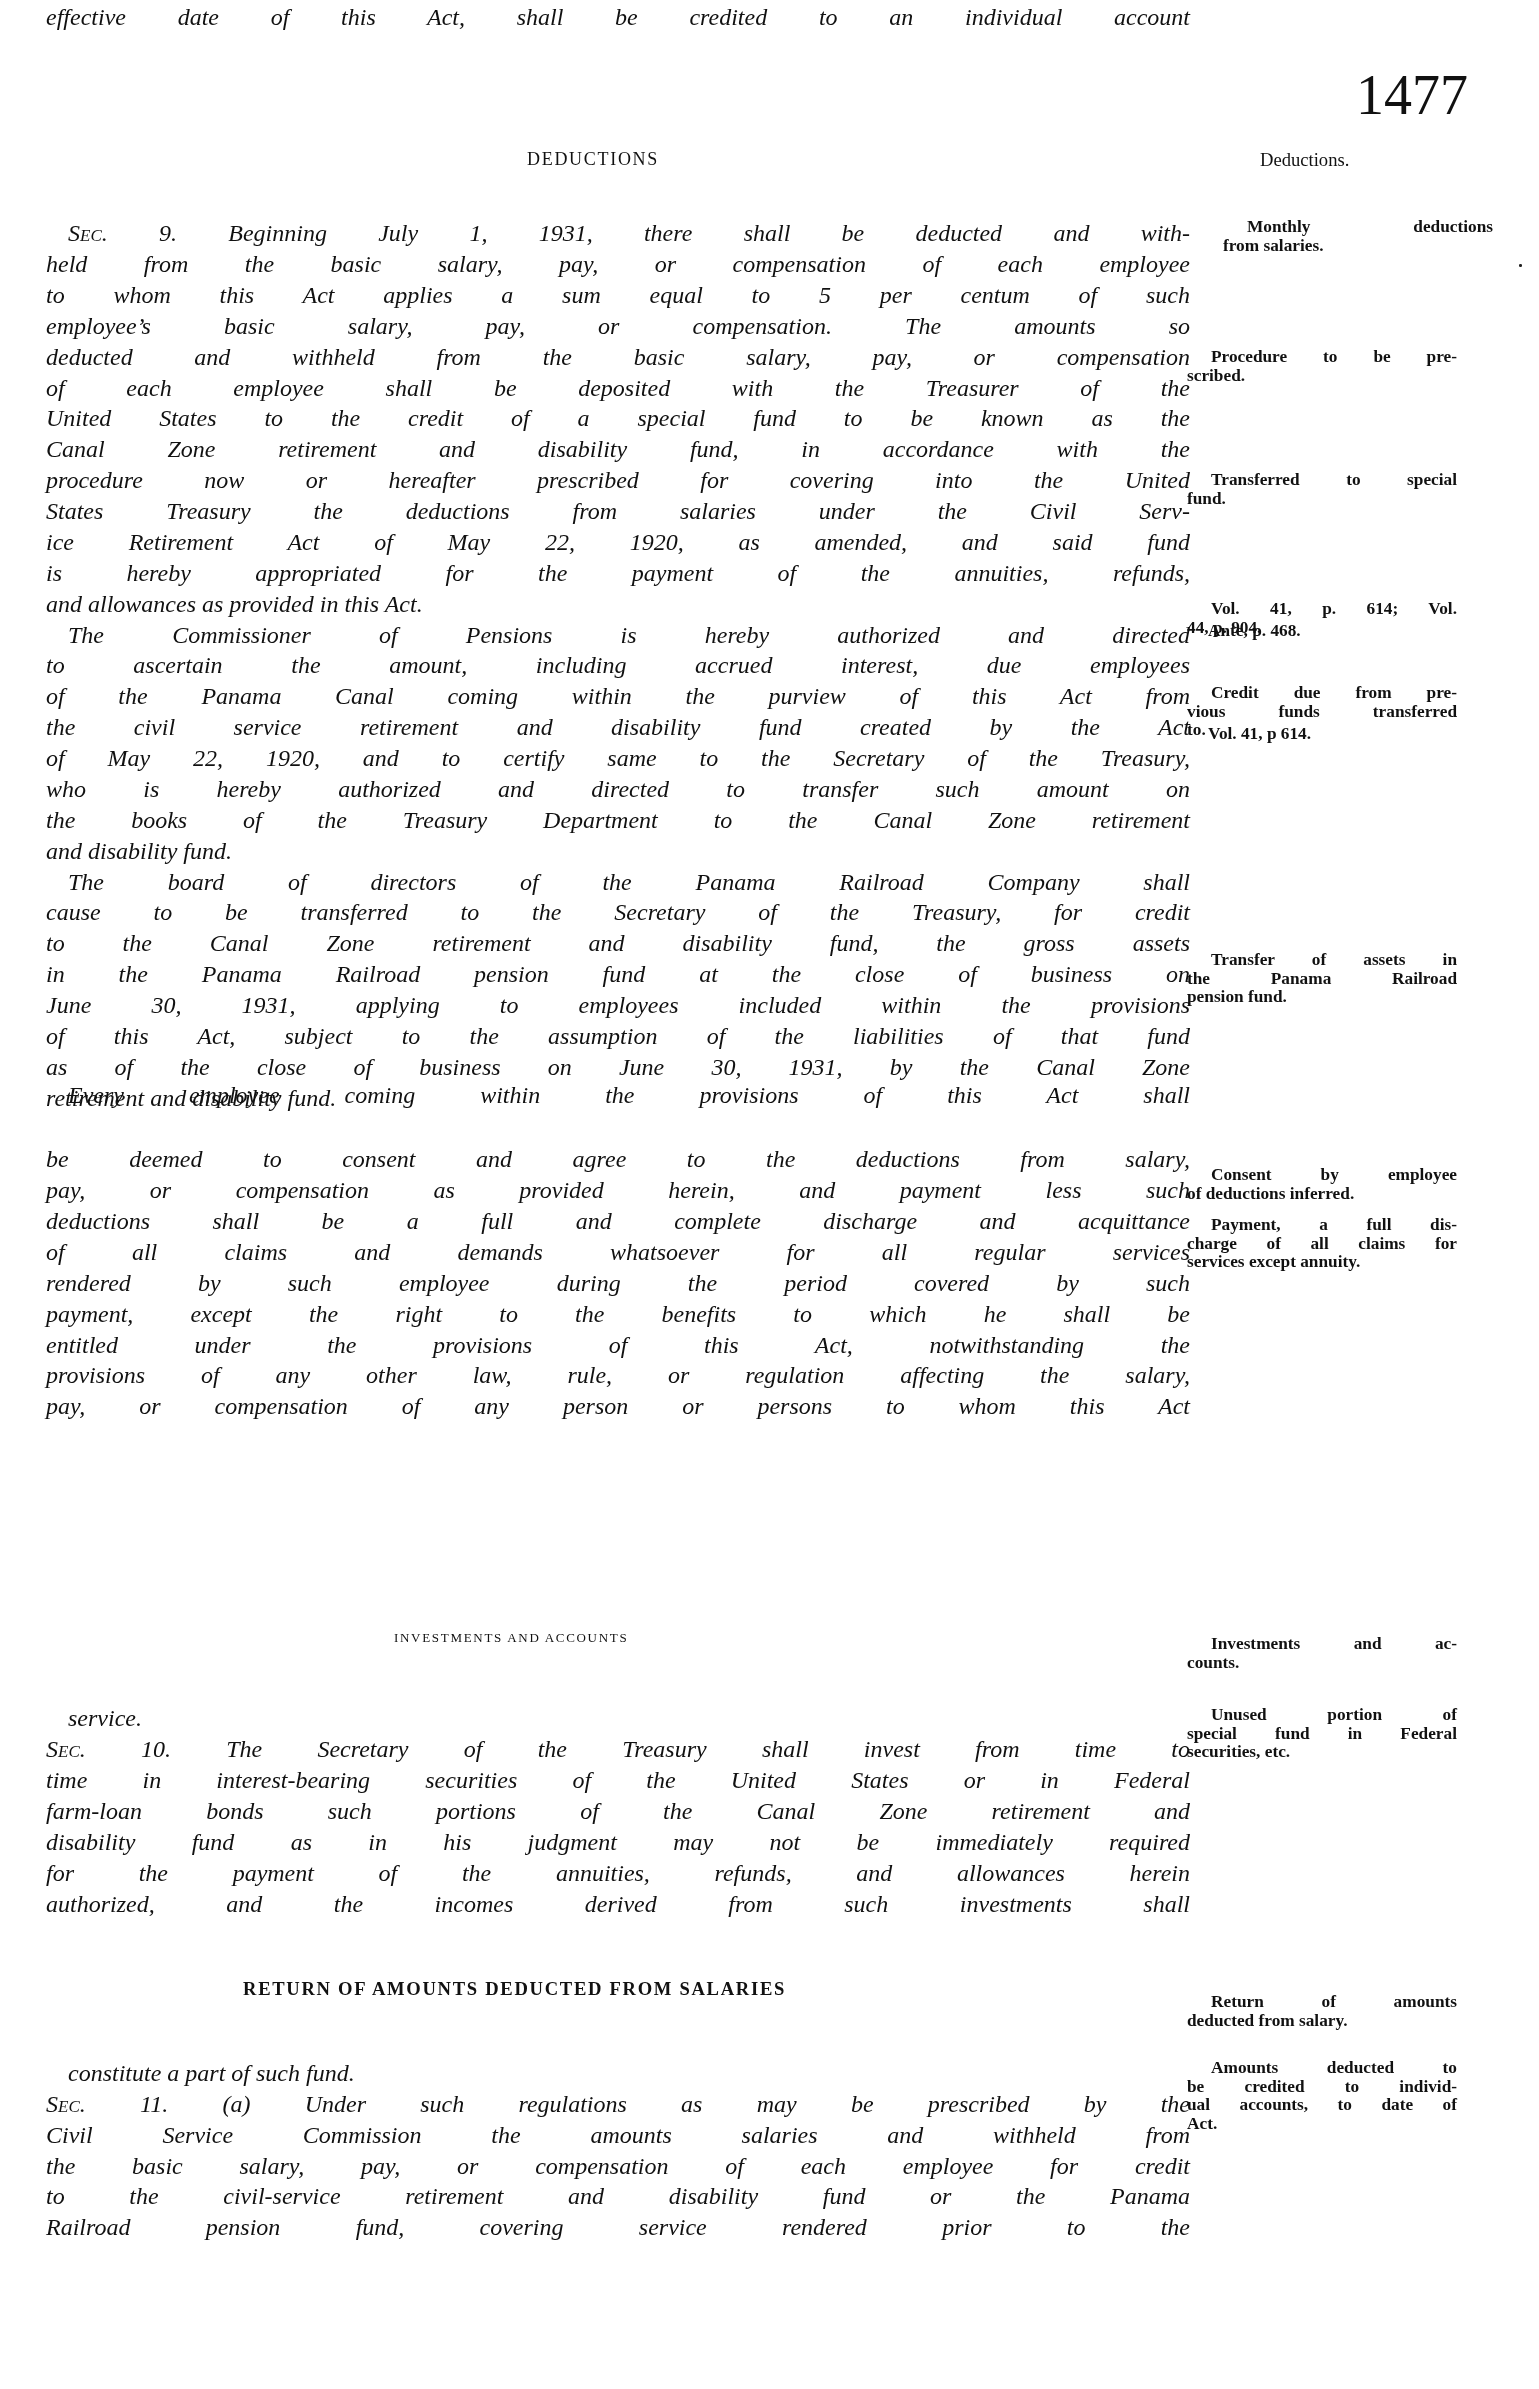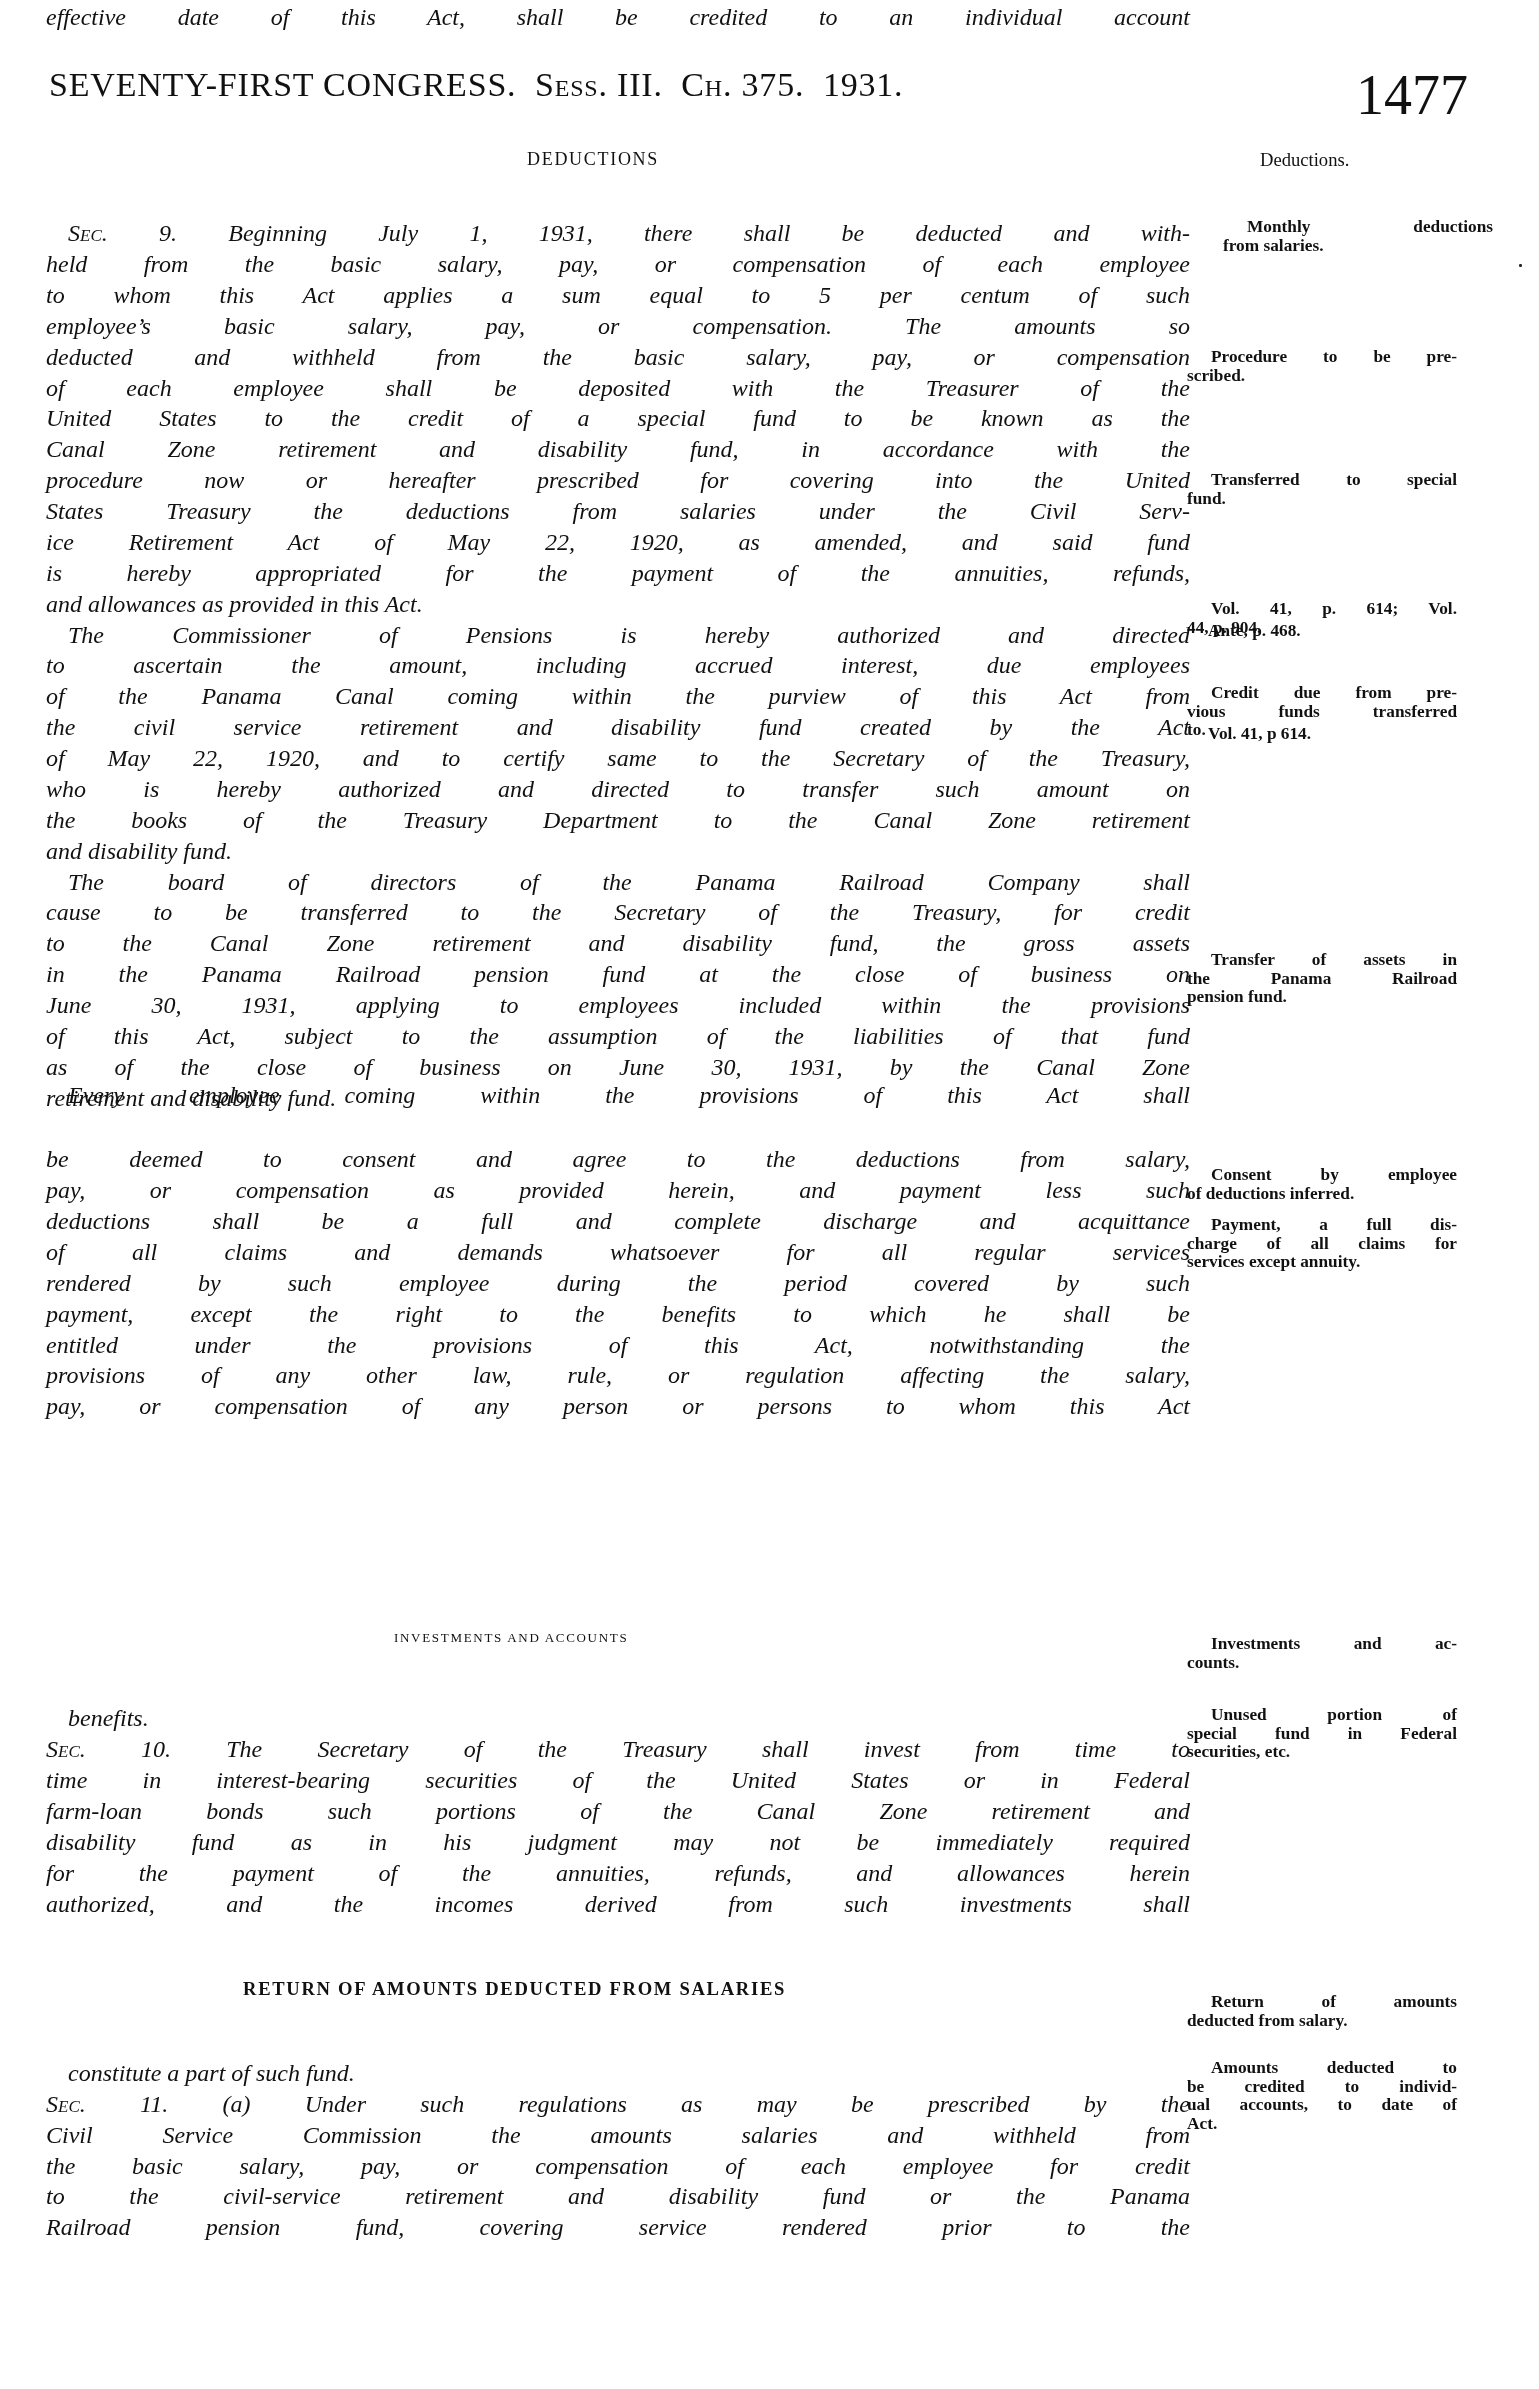--- a/index.html
+++ b/index.html
@@ -17,26 +17,20 @@
   .margin-note .mn-line { display:block; white-space:nowrap; text-align:justify; text-align-last:justify; }
   .margin-note .mn-line.first { padding-left:24px; }
   .margin-note .mn-line.last { text-align-last:left; }
   .margin-heading { position:absolute; left:1260px; top:149px; font-size:18.6px; }
   .speck { position:absolute; width:2.5px; height:2.5px; background:#222; border-radius:50%; }
 </style>
 </head>
 <body>
 
 <div class="header">
-  <div class="hdr-title">
-    <span>SEVENTY-FIRST CONGRESS.</span>&nbsp;
-    <span class="sc">Sess. III.</span>&nbsp;
-    <span class="sc">Ch. 375.</span>&nbsp;
-    <span>1931.</span>
-  </div>
   <div class="hdr-page">1477</div>
 </div>
 
 <div class="section-heading" style="left:527px; top:149px;">DEDUCTIONS</div>
 <div class="margin-heading">Deductions.</div>
 <div class="section-heading" style="left:394px; top:1630px; font-size:13px;">INVESTMENTS AND ACCOUNTS</div>
 <div class="section-heading" style="left:243px; top:1978px; font-size:18.6px; font-weight:bold;">RETURN OF AMOUNTS DEDUCTED FROM SALARIES</div>
 
 <div id="body-text">
     <div class="body-line indent" style="top: 216px;"><span class="sec-label">Sec. 9.</span><span> Beginning July 1, 1931, there shall be deducted and with-</span></div>
@@ -71,21 +65,21 @@
     <div class="body-line indent" style="top: 1078px;"><span>Every employee coming within the provisions of this Act shall</span></div>
     <div class="body-line" style="top: 1142px;"><span>be deemed to consent and agree to the deductions from salary,</span></div>
     <div class="body-line" style="top: 1173px;"><span>pay, or compensation as provided herein, and payment less such</span></div>
     <div class="body-line" style="top: 1204px;"><span>deductions shall be a full and complete discharge and acquittance</span></div>
     <div class="body-line" style="top: 1235px;"><span>of all claims and demands whatsoever for all regular services</span></div>
     <div class="body-line" style="top: 1266px;"><span>rendered by such employee during the period covered by such</span></div>
     <div class="body-line" style="top: 1297px;"><span>payment, except the right to the benefits to which he shall be</span></div>
     <div class="body-line" style="top: 1328px;"><span>entitled under the provisions of this Act, notwithstanding the</span></div>
     <div class="body-line" style="top: 1358px;"><span>provisions of any other law, rule, or regulation affecting the salary,</span></div>
     <div class="body-line" style="top: 1389px;"><span>pay, or compensation of any person or persons to whom this Act</span></div>
-    <div class="body-line indent last" style="top: 1701px;"><span>benefits.</span></div>
+    <div class="body-line indent last" style="top: 1701px;"><span>service.</span></div>
     <div class="body-line" style="top: 1732px;"><span class="sec-label">Sec. 10.</span><span> The Secretary of the Treasury shall invest from time to</span></div>
     <div class="body-line" style="top: 1763px;"><span>time in interest-bearing securities of the United States or in Federal</span></div>
     <div class="body-line" style="top: 1794px;"><span>farm-loan bonds such portions of the Canal Zone retirement and</span></div>
     <div class="body-line" style="top: 1825px;"><span>disability fund as in his judgment may not be immediately required</span></div>
     <div class="body-line" style="top: 1856px;"><span>for the payment of the annuities, refunds, and allowances herein</span></div>
     <div class="body-line" style="top: 1887px;"><span>authorized, and the incomes derived from such investments shall</span></div>
     <div class="body-line indent last" style="top: 2056px;"><span>constitute a part of such fund.</span></div>
     <div class="body-line" style="top: 2087px;"><span class="sec-label">Sec. 11.</span><span> (a) Under such regulations as may be prescribed by the</span></div>
     <div class="body-line" style="top: 2118px;"><span>Civil Service Commission the amounts salaries and withheld from</span></div>
     <div class="body-line" style="top: 2149px;"><span>the basic salary, pay, or compensation of each employee for credit</span></div>

